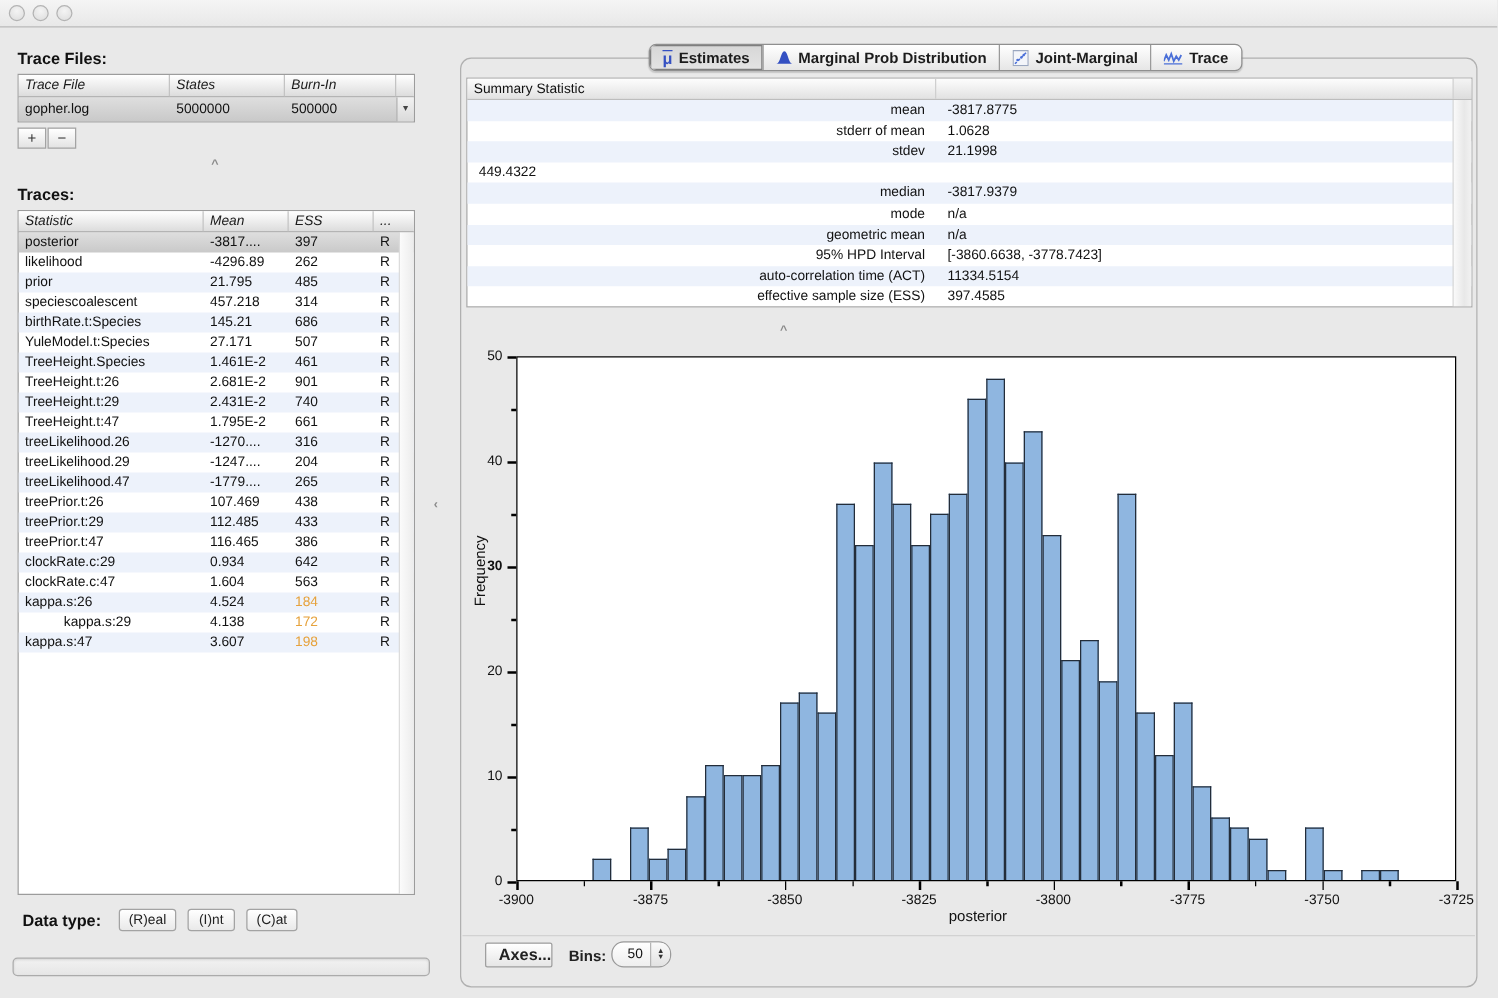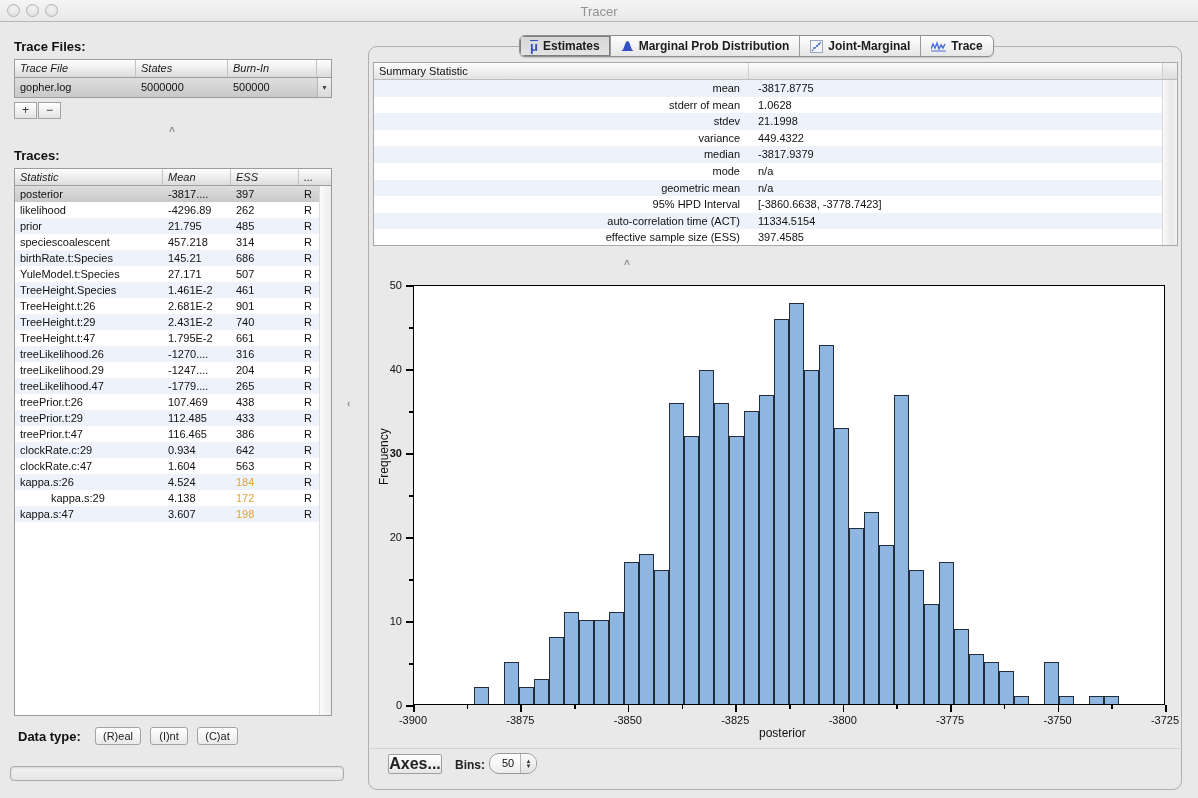--- a/index.html
+++ b/index.html
@@ -82,37 +82,36 @@
   .ylab { position:absolute; font-size:11px; text-align:right; width:30px; }
   .xlab { position:absolute; font-size:11px; text-align:center; width:60px; }
   .axis-name-y { position:absolute; left:377px; top:485px; font-size:12px; color:#111;
     transform:rotate(-90deg); transform-origin:left top; }
   .axis-name-x { position:absolute; left:759px; top:726px; font-size:12px; color:#111; }
 
   
   .ctrl-strip { position:absolute; left:370px; top:748px; width:810px; height:40px; border-top:1px solid #d2d2d2; }
   .axes-btn { position:absolute; left:388px; top:754px; width:54px; height:20px;
     background:linear-gradient(#ffffff,#e6e6e6); border:1px solid #9f9f9f; border-radius:2px;
-    font-size:16px; font-weight:bold; text-align:center; line-height:18px; color:#222; }
+    font-size:13px; font-weight:bold; text-align:right; line-height:18px; color:#222; }
   .bins-label { position:absolute; left:455px; top:758px; font-size:12px; font-weight:bold; color:#222; }
   .spinner { position:absolute; left:489px; top:753px; width:48px; height:21px;
     border:1px solid #9a9a9a; border-radius:10px; background:linear-gradient(#ffffff,#eeeeee);
     display:flex; overflow:hidden; }
   .spin-val { flex:1; font-size:11px; line-height:19px; padding-left:12px; }
   .spin-btns { width:16px; border-left:1px solid #b5b5b5; background:linear-gradient(#fafafa,#e2e2e2);
     display:flex; flex-direction:column; align-items:center; justify-content:center; font-size:6px; color:#333; line-height:5px; }
 </style>
 </head>
 <body>
 
 <div class="titlebar">
   <div class="traffic t1"></div>
   <div class="traffic t2"></div>
   <div class="traffic t3"></div>
-  <div class="win-title">Tracer</div>
 </div>
 
 <div class="panel-label" style="left:14px; top:39px;">Trace Files:</div>
 
 <div class="mini-table" style="left:14px; top:59px; width:318px; height:39px;">
   <div class="tbl-header">
     <div class="hcell" style="width:121px;">Trace File</div>
     <div class="hcell" style="width:92px;">States</div>
     <div class="hcell" style="width:89px;">Burn-In</div>
     <div class="hcell" style="flex:1; border-right:none;"></div>
@@ -328,21 +327,20 @@
       </div>
       <div class="summary-row">
         <div class="lab">stderr of mean</div>
         <div class="val">1.0628</div>
       </div>
       <div class="summary-row stripe">
         <div class="lab">stdev</div>
         <div class="val">21.1998</div>
       </div>
       <div class="summary-row">
-        <div class="lab">variance</div>
         <div class="val">449.4322</div>
       </div>
       <div class="summary-row stripe">
         <div class="lab">median</div>
         <div class="val">-3817.9379</div>
       </div>
       <div class="summary-row">
         <div class="lab">mode</div>
         <div class="val">n/a</div>
       </div>

